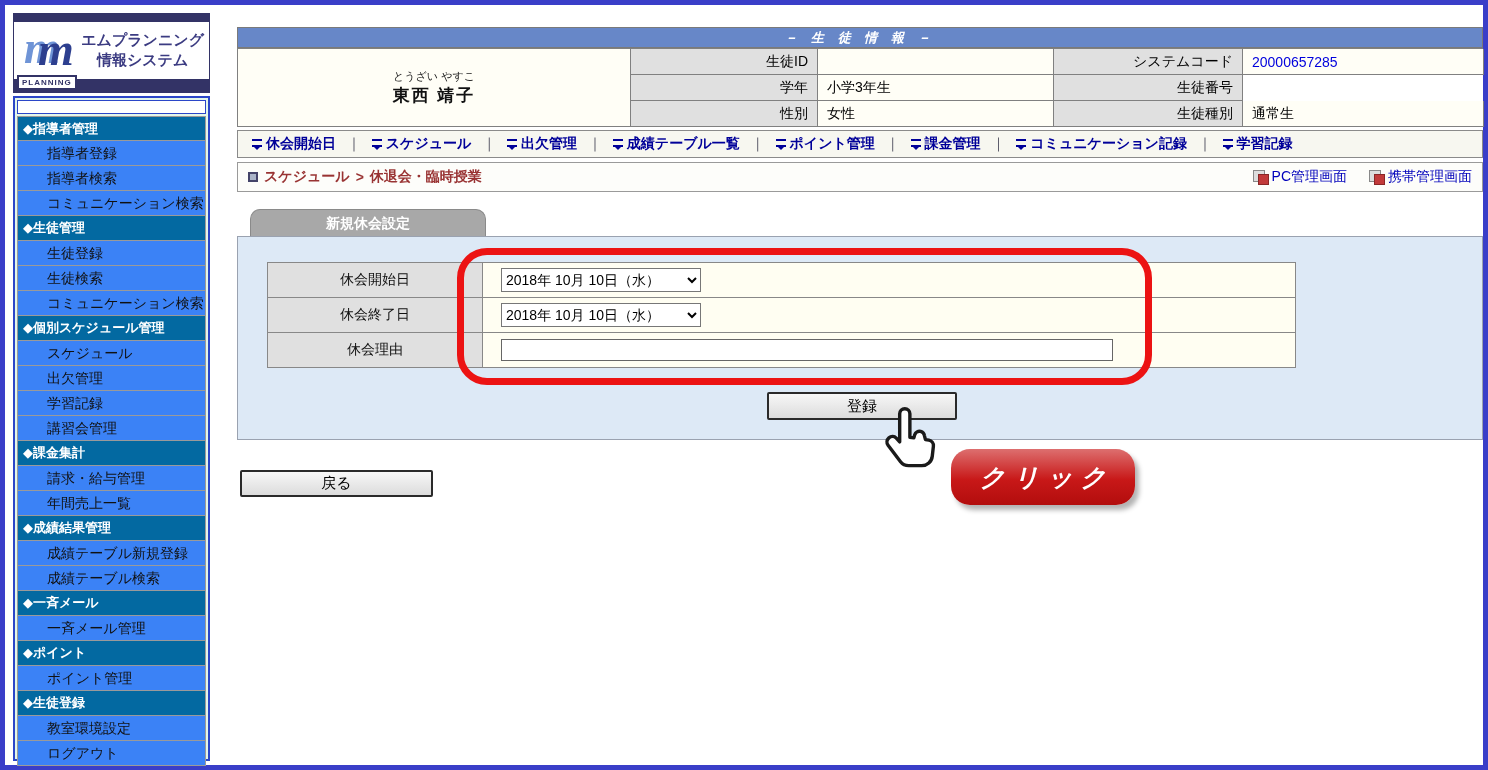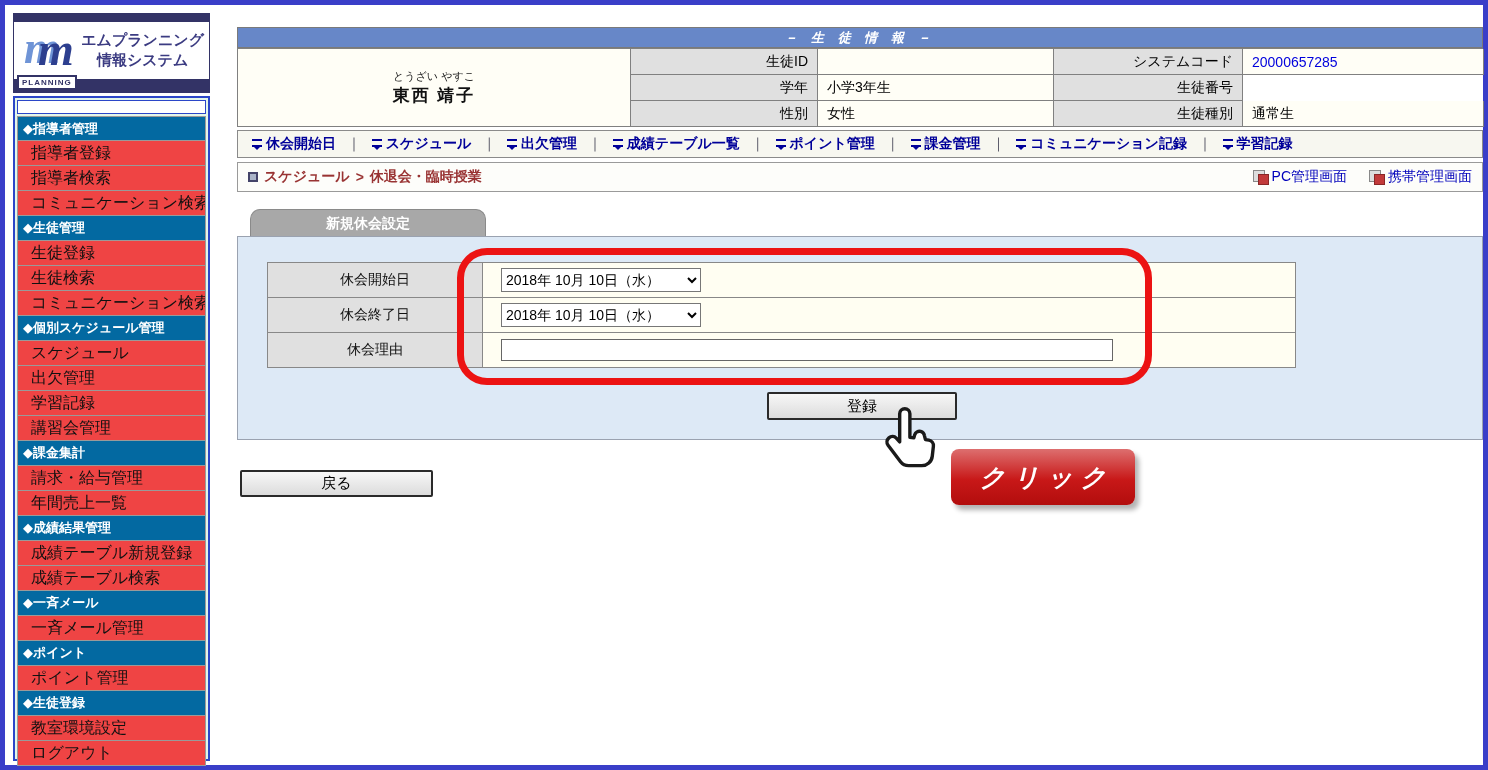--- a/index.html
+++ b/index.html
@@ -31,21 +31,21 @@
   }
   .side-wrap{
     position:absolute;left:8px;top:91px;width:197px;height:665px;
     background:#e3f6e9;border:2px solid #2b46c8;padding:2px;
   }
   .side-searchbox{height:14px;background:#fff;border:1px solid #2b46c8;margin-bottom:2px;}
   .menu{width:100%;}
   .menu-row{height:25px;line-height:24px;border:1px solid #9a9a9a;border-top:none;overflow:hidden;white-space:nowrap;}
   .menu-row:first-child{border-top:1px solid #9a9a9a;}
   .menu-head{background:#0369a1;color:#fff;font-weight:bold;font-size:13px;padding-left:5px;}
-  .menu-item{background:#ef4444;color:#111;font-size:16px;padding-left:13px;cursor:pointer;}
+  .menu-item{background:#3b82f6;color:#111;font-size:14px;padding-left:29px;cursor:pointer;}
 
   
   .title-bar{
     position:absolute;left:232px;top:22px;width:1246px;height:21px;
     background:#6787c8;border:1px solid #7a7a7a;color:#fff;
     font-size:13px;font-weight:bold;font-style:italic;letter-spacing:5px;
     text-align:center;line-height:19px;
   }
   .info-table{
     position:absolute;left:232px;top:43px;width:1246px;height:79px;
@@ -128,21 +128,21 @@
 
   
   .red-ring{
     position:absolute;left:452px;top:243px;width:695px;height:137px;
     border:7px solid #ec1313;border-radius:30px;z-index:5;pointer-events:none;
   }
   .hand{position:absolute;left:874px;top:398px;width:68px;height:76px;z-index:7;pointer-events:none;}
   .click-callout{
     position:absolute;left:946px;top:444px;width:184px;height:56px;z-index:6;
     background:linear-gradient(180deg,#dd6f6f 0%,#c81818 55%,#b20d0d 100%);
-    border-radius:8px;box-shadow:4px 5px 5px rgba(0,0,0,0.30);
+    border-radius:19px;box-shadow:4px 5px 5px rgba(0,0,0,0.30);
     color:#fff;font-size:25px;font-style:italic;font-weight:600;letter-spacing:8px;
     display:flex;align-items:center;justify-content:center;padding-left:8px;
   }
 </style>
 </head>
 <body>
 
 <div class="frame">
 
   <div class="logo-box">

